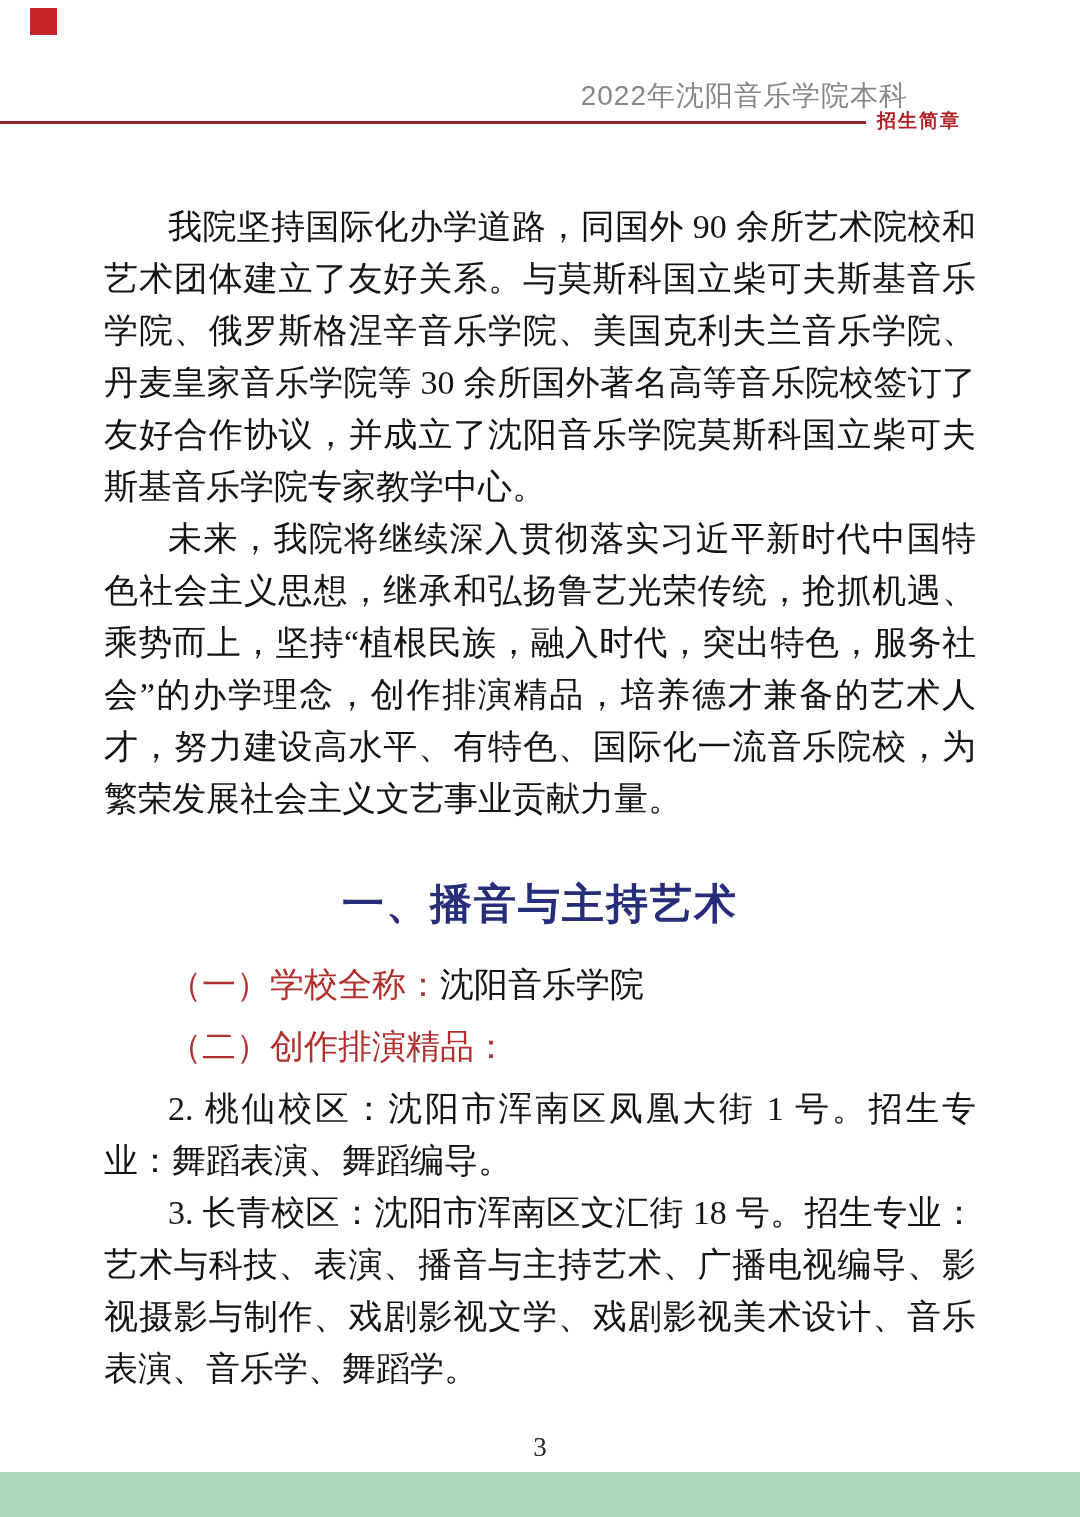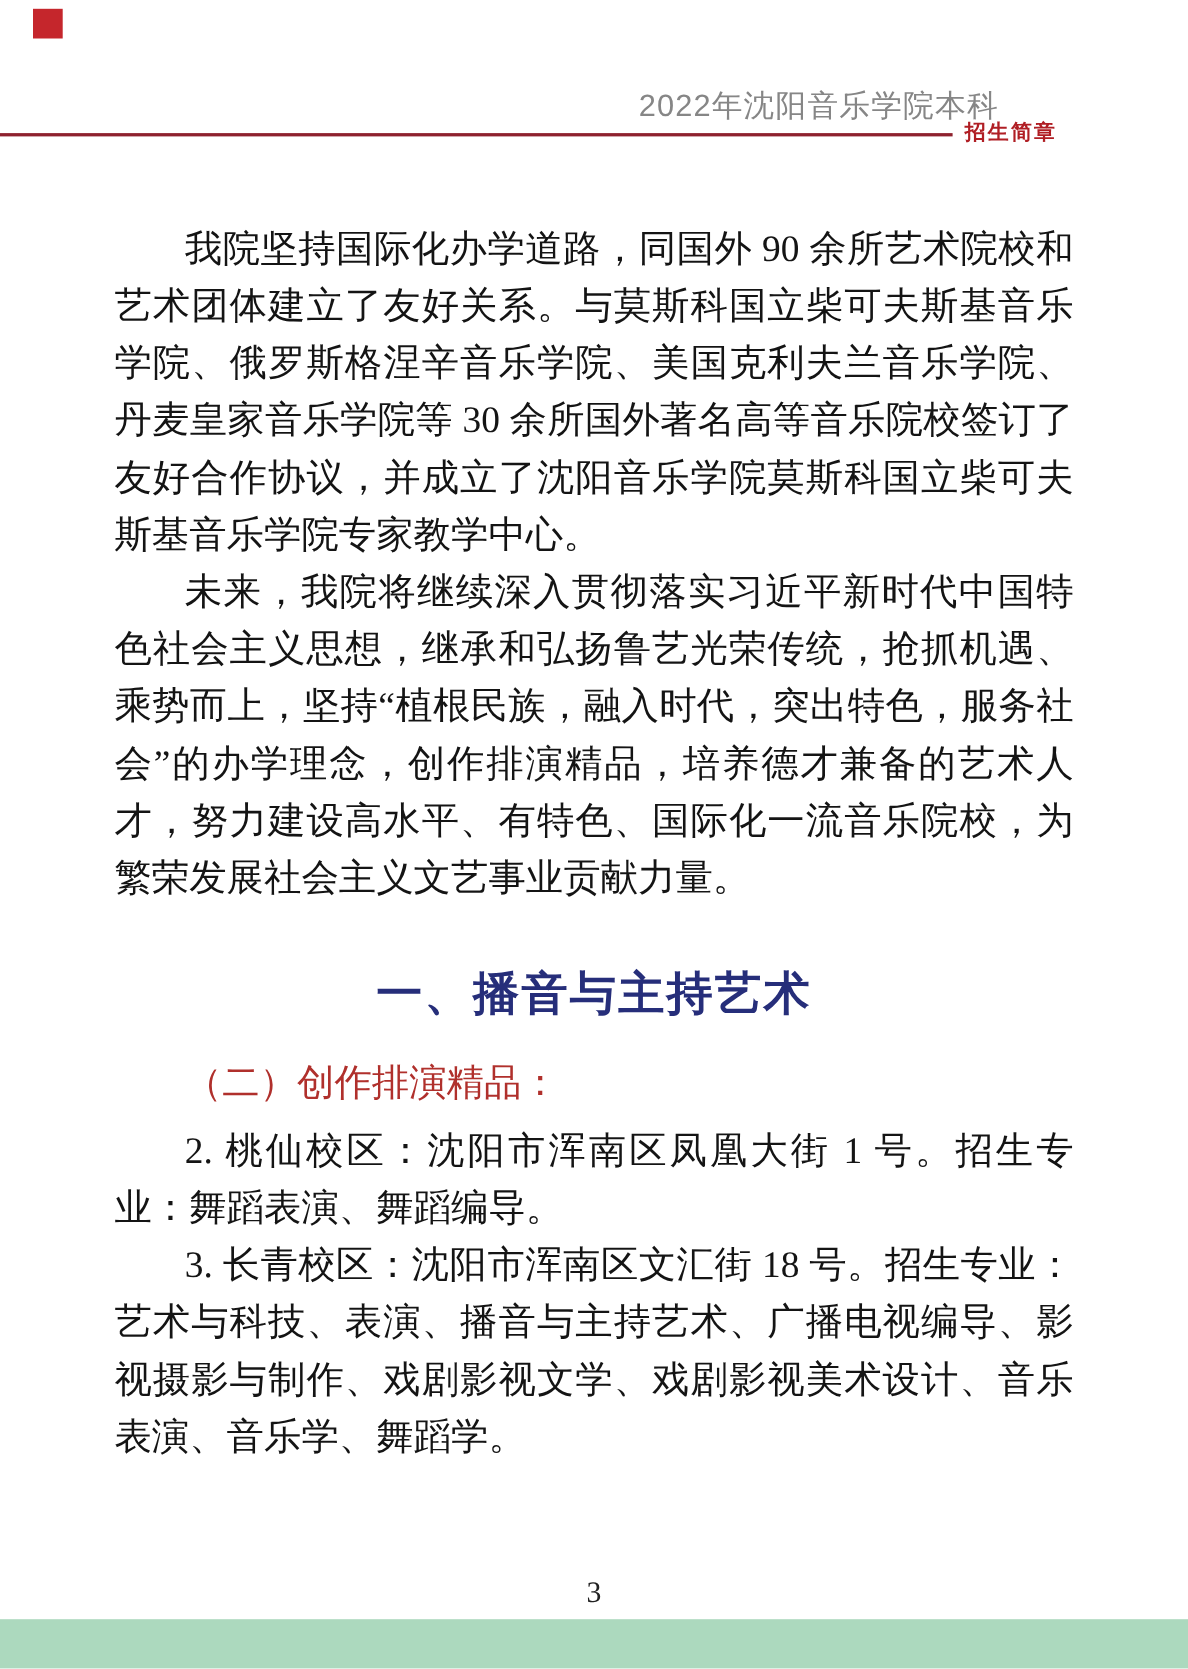--- a/index.html
+++ b/index.html
@@ -87,20 +87,23 @@
   <div class="header-subtitle">招生简章</div>
 
   <div class="content">
 
     <p class="par first">我院坚持国际化办学道路，同国外 90 余所艺术院校和艺术团体建立了友好关系。与莫斯科国立柴可夫斯基音乐学院、俄罗斯格涅辛音乐学院、美国克利夫兰音乐学院、丹麦皇家音乐学院等 30 余所国外著名高等音乐院校签订了友好合作协议，并成立了沈阳音乐学院莫斯科国立柴可夫斯基音乐学院专家教学中心。</p>
 
     <p class="par">未来，我院将继续深入贯彻落实习近平新时代中国特色社会主义思想，继承和弘扬鲁艺光荣传统，抢抓机遇、乘势而上，坚持“植根民族，融入时代，突出特色，服务社会”的办学理念，创作排演精品，培养德才兼备的艺术人才，努力建设高水平、有特色、国际化一流音乐院校，为繁荣发展社会主义文艺事业贡献力量。</p>
 
     <h1 class="section-heading">一、播音与主持艺术</h1>
 
+    <p class="subsection">
+      <span class="red-label">（一）学校全称：</span><span class="black-value">沈阳音乐学院</span>
+    </p>
 
     <p class="subsection">
       <span class="red-label">（二）创作排演精品：</span>
     </p>
 
 
     <p class="par campus">2. 桃仙校区：沈阳市浑南区凤凰大街 1 号。招生专业：舞蹈表演、舞蹈编导。</p>
 
     <p class="par campus">3. 长青校区：沈阳市浑南区文汇街 18 号。招生专业：艺术与科技、表演、播音与主持艺术、广播电视编导、影视摄影与制作、戏剧影视文学、戏剧影视美术设计、音乐表演、音乐学、舞蹈学。</p>
 

